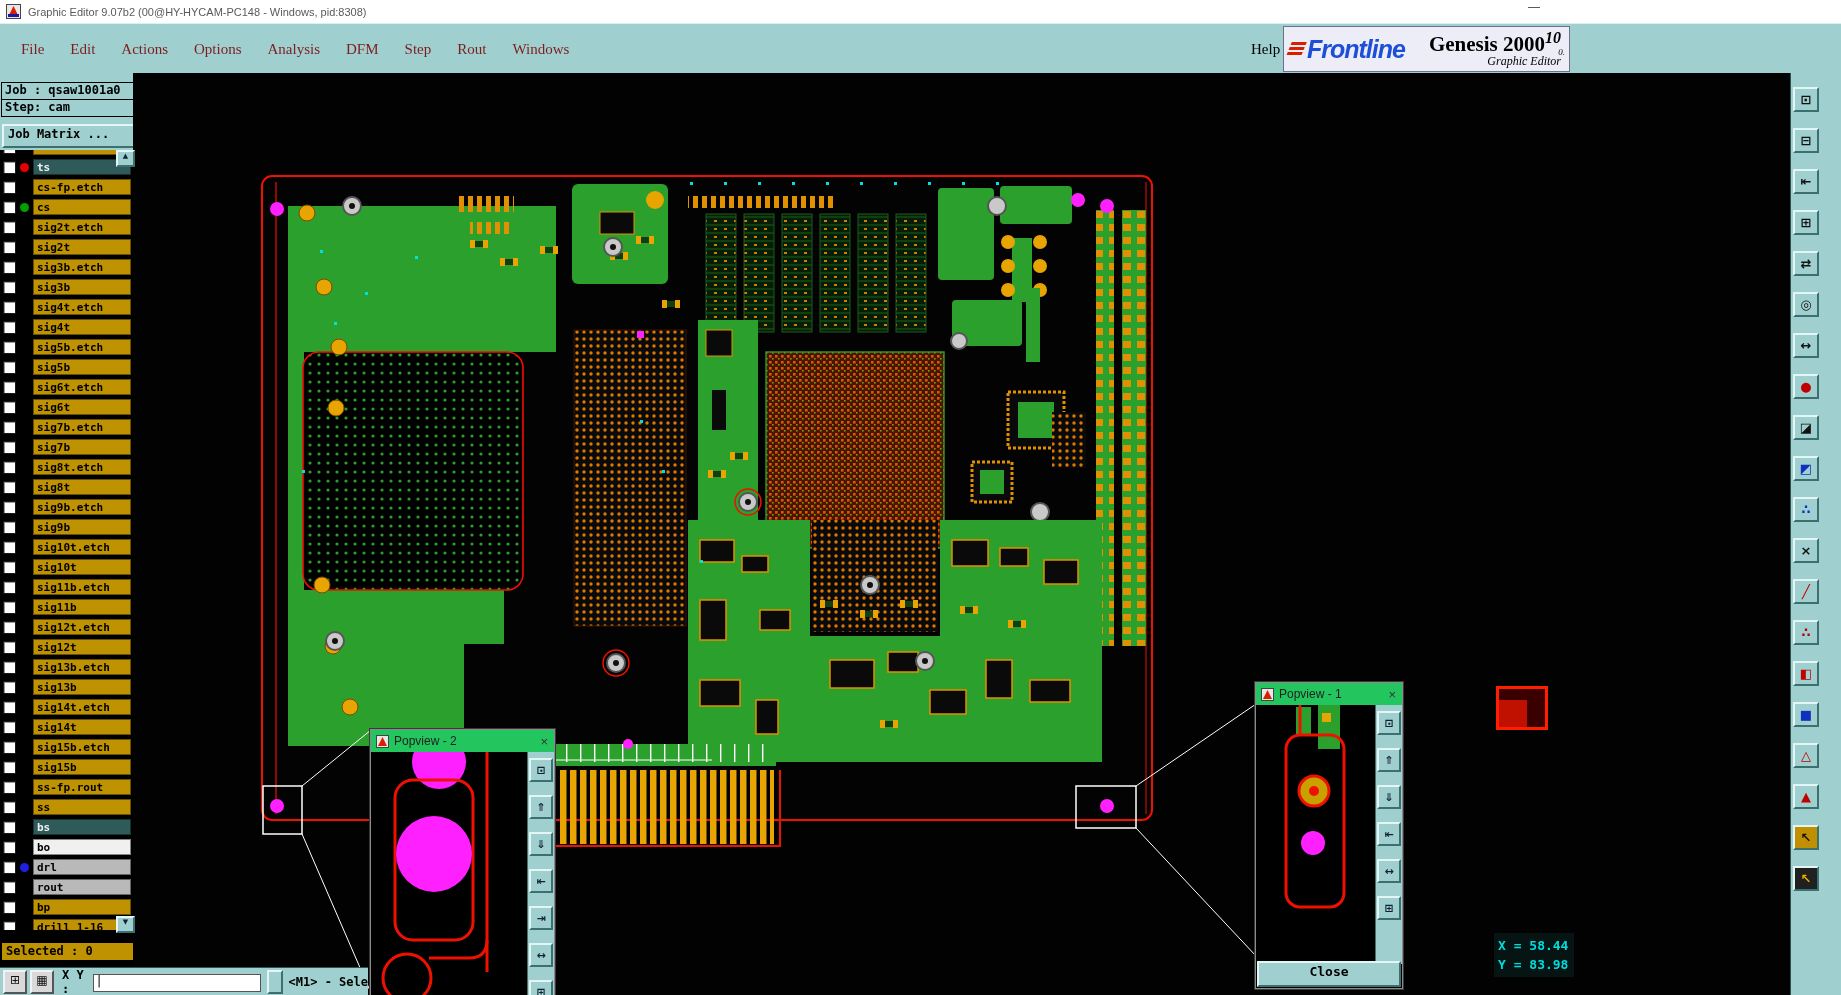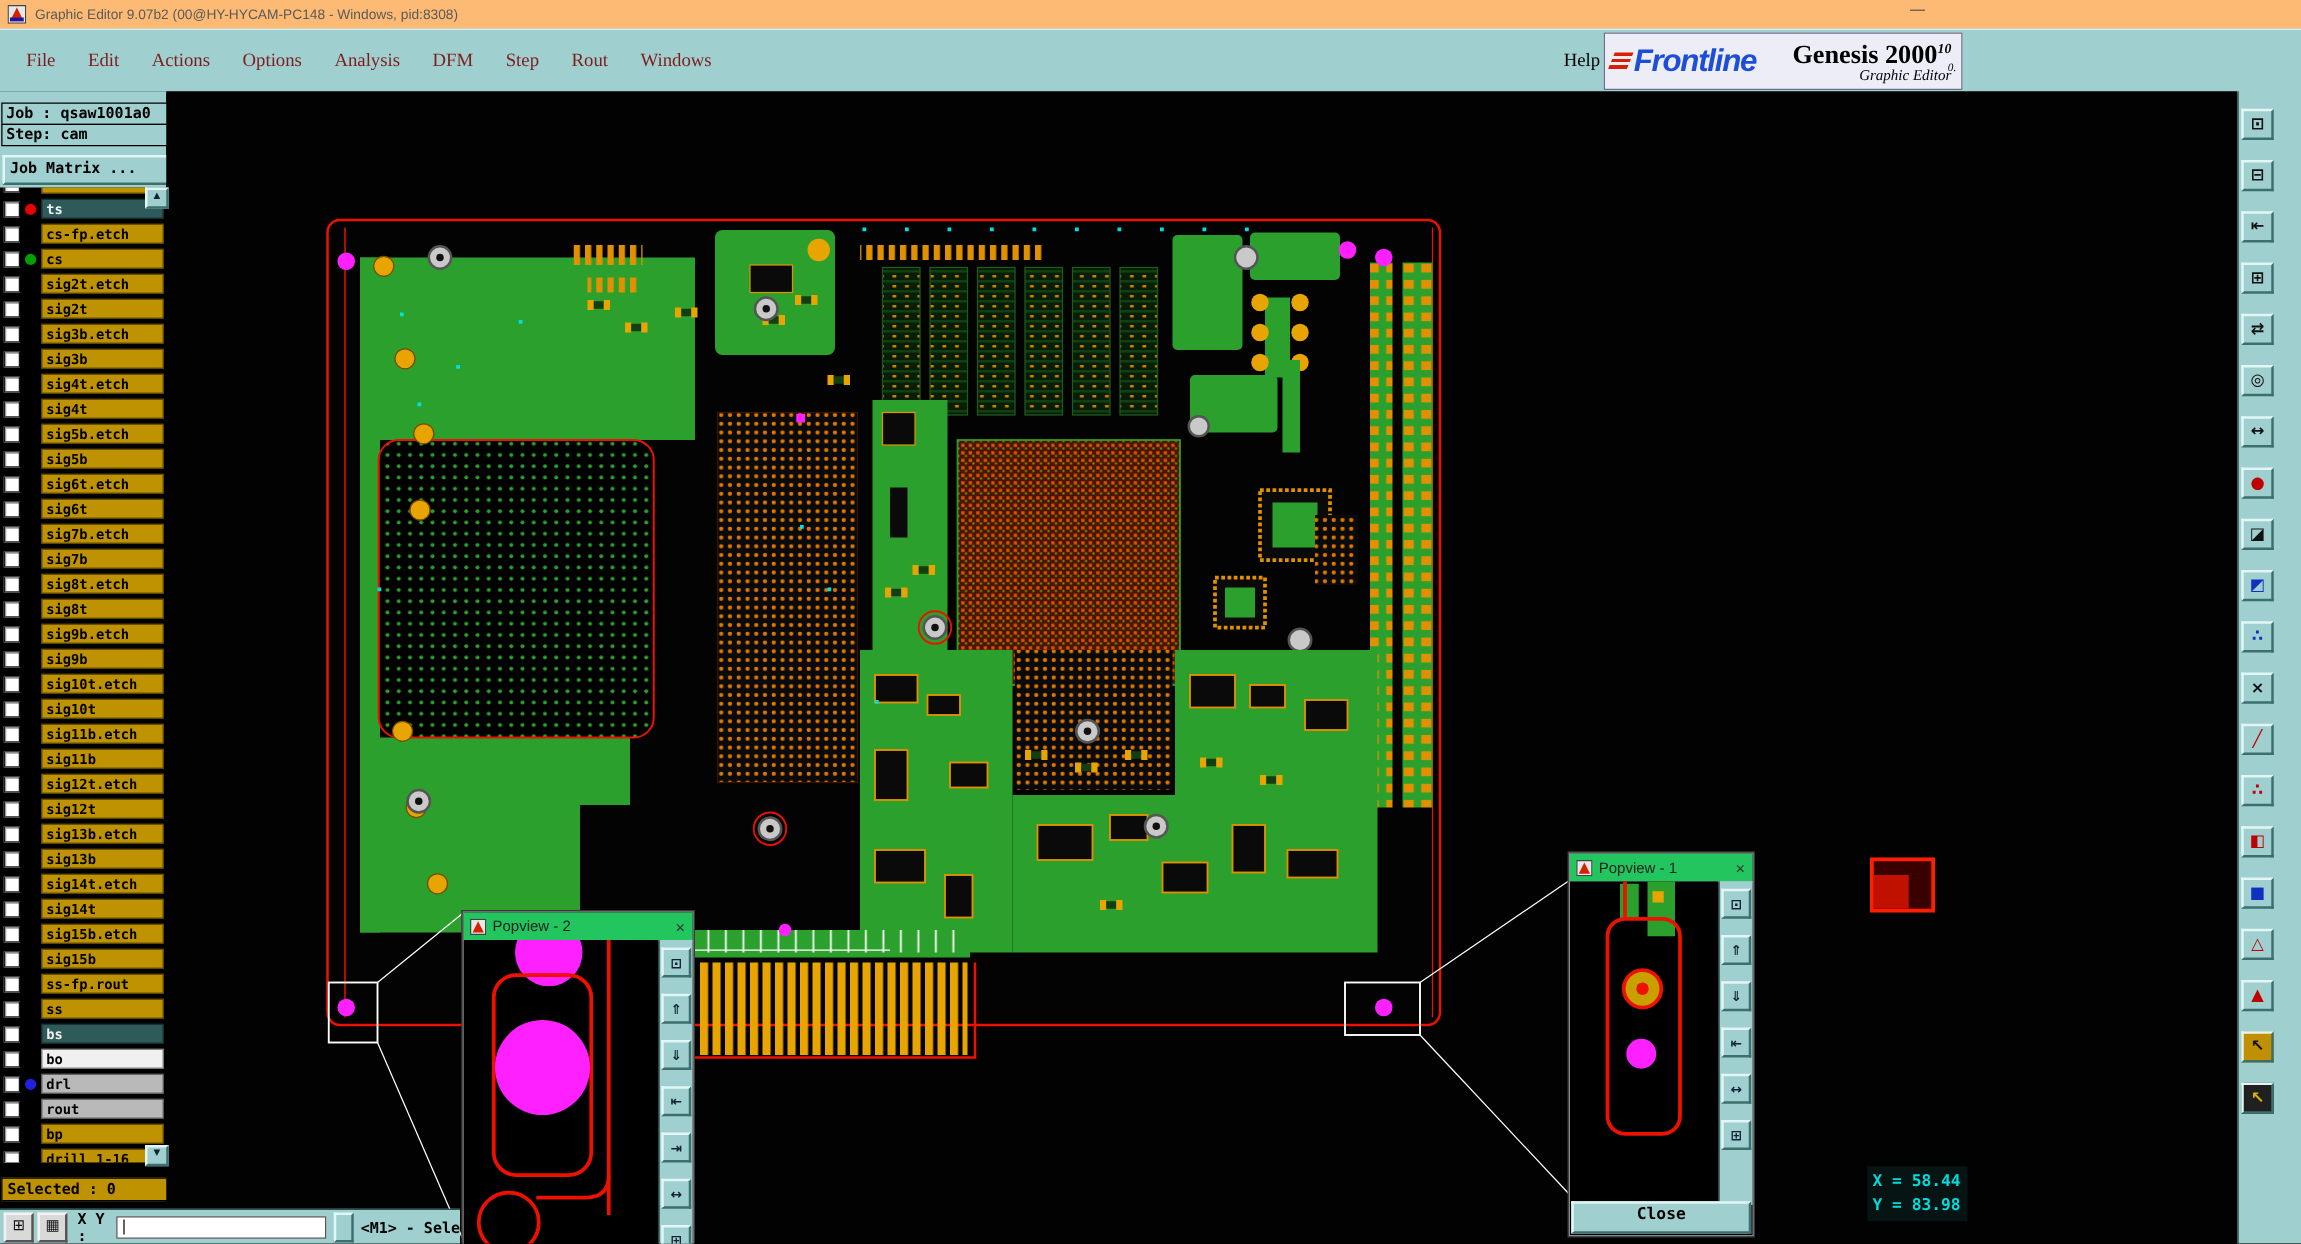--- a/index.html
+++ b/index.html
@@ -1,41 +1,41 @@
 <!DOCTYPE html>
 <html><head>
 <meta charset="utf-8">
 <style>
   html,body{margin:0;padding:0;background:#000;}
   #app{position:relative;width:1841px;height:995px;overflow:hidden;background:#000;
        font-family:"Liberation Sans",sans-serif;-webkit-font-smoothing:antialiased;}
 
   
-  #titlebar{position:absolute;left:0;top:0;width:1841px;height:23px;background:#fdba74;
+  #titlebar{position:absolute;left:0;top:0;width:1841px;height:23px;background:#ffffff;
             border-bottom:1px solid #C2C2C2;display:flex;align-items:center;}
   #titlebar .appicon{width:15px;height:15px;margin:0 7px 0 6px;}
   #titlebar .ttext{font:11px "Liberation Sans",sans-serif;color:#5a5a5a;}
   #minimize{position:absolute;left:1522px;top:0;width:24px;height:23px;text-align:center;
             line-height:21px;color:#444;font:12px "Liberation Sans",sans-serif;}
 
   
   #menubar{position:absolute;left:0;top:23px;width:1841px;height:50px;background:#9FCFCF;
            border-top:1px solid #D9F2F2;border-bottom:1px solid #2A5555;}
   #menu-items{display:flex;margin-left:8px;height:50px;align-items:center;}
   .menu-item{font:15px "Liberation Serif",serif;color:#7f1d1d;padding:0 13px;cursor:default;}
   #menu-help{position:absolute;left:1241px;top:0;height:50px;display:flex;align-items:center;
              font:15px "Liberation Serif",serif;color:#000;padding:0 10px;}
   #brand{position:absolute;left:1283px;top:2px;width:285px;height:44px;background:#EDEDF8;
          border:1px solid #70708a;display:flex;align-items:center;}
   .fl-bars{width:15px;height:14px;margin:0 3px 0 5px;transform:skewX(-22deg);
            background:repeating-linear-gradient(#D82000 0 3px,rgba(0,0,0,0) 3px 5px);}
   .fl-name{font:italic bold 25px "Liberation Sans",sans-serif;color:#1d4ed8;letter-spacing:-1px;}
   .gen-block{margin-left:auto;margin-right:8px;text-align:right;position:relative;}
   .gen-title{font:bold 21px "Liberation Serif",serif;color:#000;white-space:nowrap;}
-  .gen-title sup{font-size:11px;font-style:italic;}
+  .gen-title sup{font-size:16px;font-style:italic;}
   .gen-vb{position:absolute;right:-4px;top:18px;font:italic 9px "Liberation Serif",serif;color:#000;}
   .gen-sub{font:italic 12px "Liberation Serif",serif;color:#000;margin-top:-3px;}
 
   
   #sidebar{position:absolute;left:0;top:73px;width:133px;height:922px;background:#000;}
   #sidebar .tealtop{position:absolute;left:0;top:0;width:133px;height:77px;background:#9FCFCF;}
   .sbox{position:absolute;left:1px;width:129px;height:16px;background:#9FCFCF;border:1px solid #000;
         font:bold 12px "DejaVu Sans Mono",monospace;color:#000;padding-left:3px;line-height:15px;}
   #job-box{top:9px;}
   #step-box{top:26px;}

